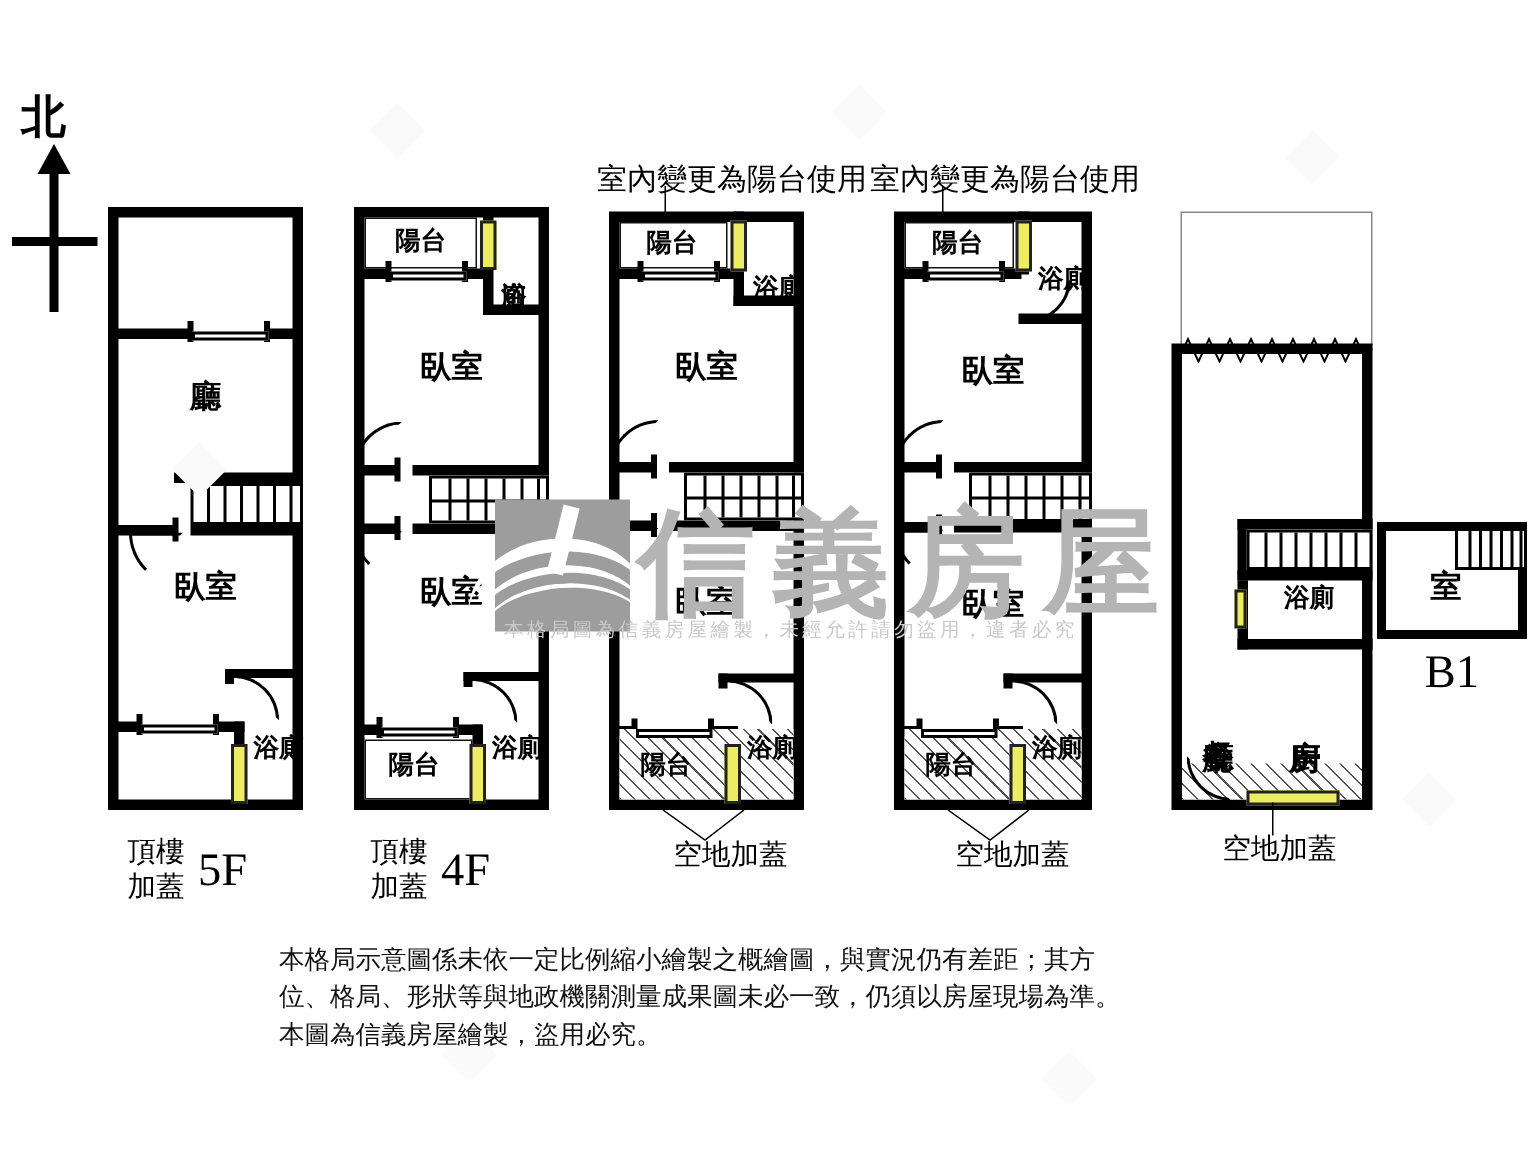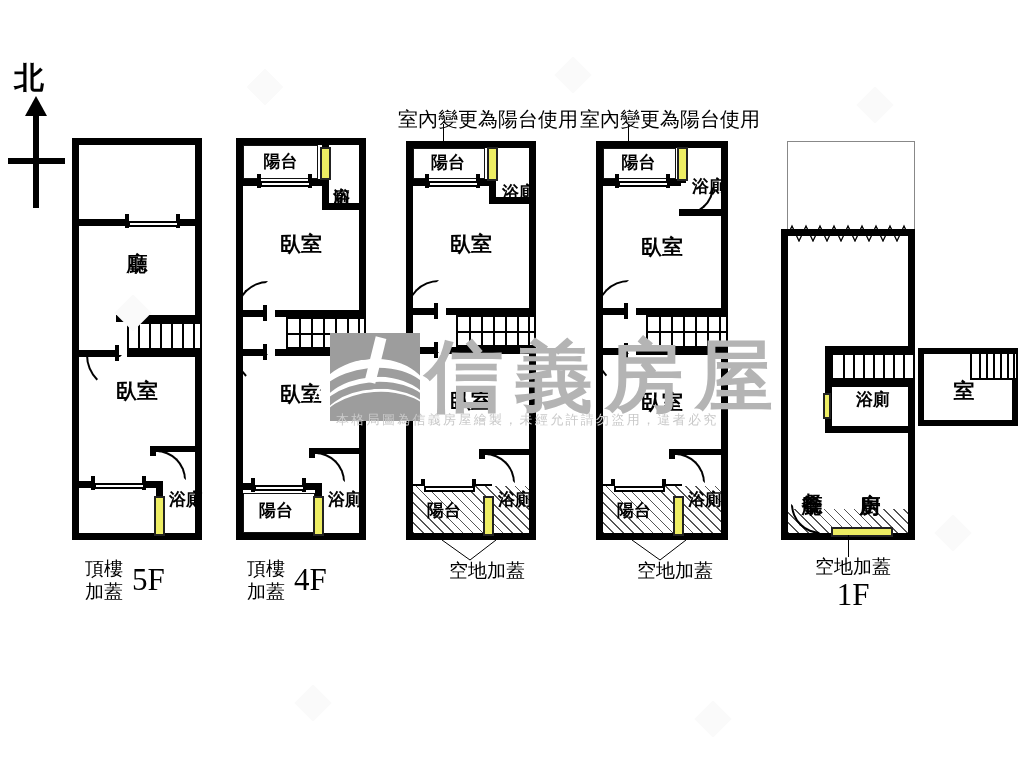--- a/index.html
+++ b/index.html
@@ -413,30 +413,37 @@
     <div class="rm v" style="left:78px;top:300px;height:70px;">廚房</div>
 
     <div class="hatch" style="left:7px;top:368px;width:120px;height:24px;"></div>
     <div class="swing bl" style="left:10px;top:363px;width:30px;height:30px;border-radius:0 0 0 100%;"></div>
     <div class="win" style="left:50px;top:386px;width:62px;height:10px;"></div>
   </div>
 
   <div class="lead" style="left:848px;top:535px;height:22px;"></div>
   <div class="cap" style="left:798px;top:556px;text-align:center;width:110px;">
     <div class="zh">空地加蓋</div>
-    <div class="fl">1F</div>
   </div>
 
   <div class="plan" id="planb1" style="left:918px;top:348px;width:100px;height:78px;">
     <div class="outline" style="left:0;top:0;width:100px;height:78px;border-width:6px;"></div>
     <div class="stair" style="left:52px;top:4px;width:48px;height:28px;">
       <i style="left:7px"></i>
         <i style="left:14px"></i>
         <i style="left:21px"></i>
       <i style="left:28px"></i>
         <i style="left:35px"></i>
         <i style="left:41px"></i>
     </div>
     <div class="rm" style="left:0;top:32px;width:92px;">室</div>
   </div>
-
+  <div class="cap" style="left:918px;top:430px;text-align:center;width:100px;">
+    <div class="fl">B1</div>
+  </div>
+
+  <div id="footer">
+    <div>本格局示意圖係未依一定比例縮小繪製之概繪圖，與實況仍有差距；其方</div>
+    <div>位、格局、形狀等與地政機關測量成果圖未必一致，仍須以房屋現場為準。</div>
+    <div>本圖為信義房屋繪製，盜用必究。</div>
+  </div>
 
 </div>
 
 </body></html>

